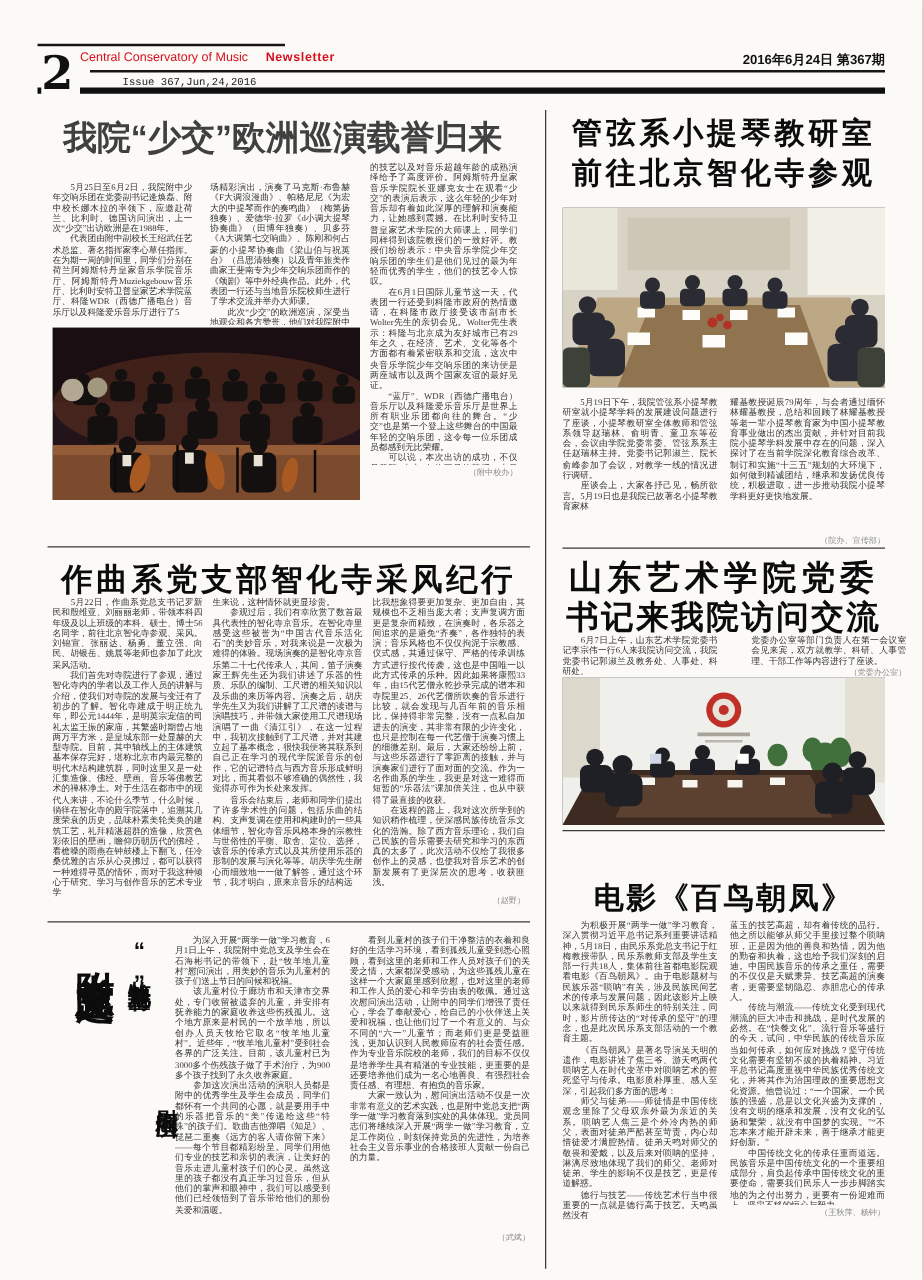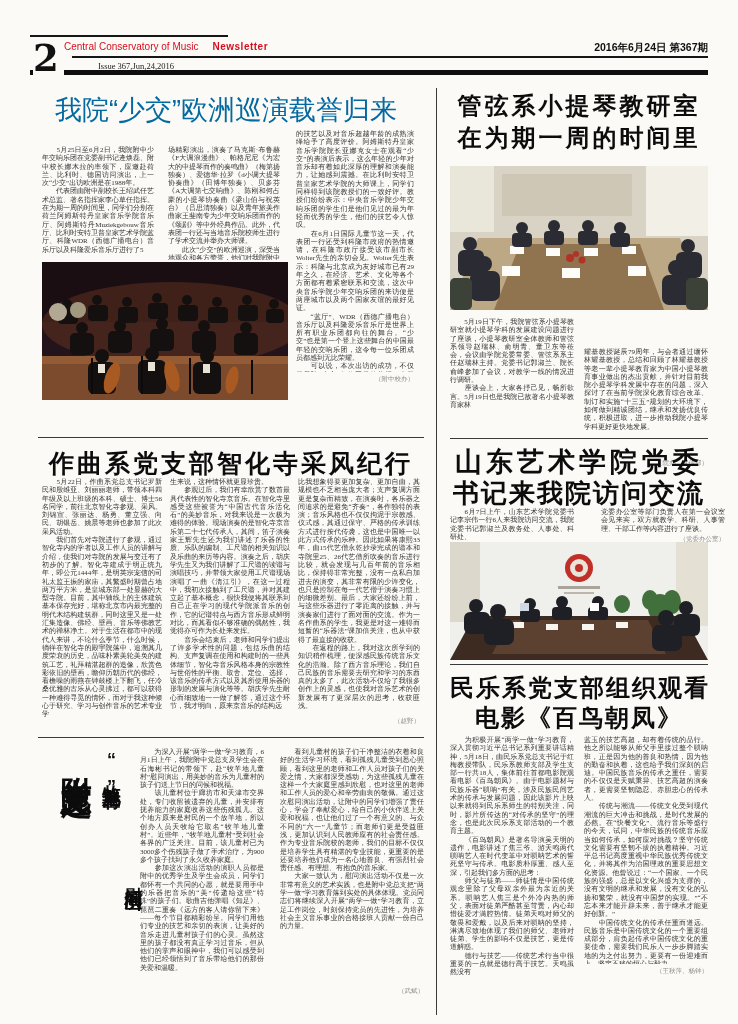--- a/index.html
+++ b/index.html
@@ -10,29 +10,29 @@
     box-shadow:0 0 6px rgba(0,0,0,.35);
   }
   .abs{position:absolute;}
   
   .top-rule{left:30px;top:35px;width:198px;height:2px;background:#161616;}
   .mast{left:64px;top:41px;font-family:"Liberation Sans",sans-serif;font-size:10px;color:#d6101e;white-space:nowrap;}
   .mast .nl{font-weight:bold;margin-left:14px;letter-spacing:.5px;}
   .date{right:30px;top:41px;font-family:"Liberation Sans",sans-serif;font-size:10.5px;font-weight:bold;color:#111;}
   .thin-rule{left:72px;top:56px;width:636px;height:2px;background:#161616;}
   .pagenum{left:33px;top:40px;font-family:"DejaVu Serif",serif;font-size:37px;font-weight:bold;color:#111;line-height:1;background:#fbfaf7;padding:0 5px 2px 0;z-index:3;}
-  .issue{left:98px;top:61px;font-family:Liberation Serif, serif;font-size:8.5px;color:#222;}
+  .issue{left:98px;top:61px;font-family:Liberation Mono, monospace;font-size:8.5px;color:#222;}
   .section-title{left:0;right:0;top:49px;text-align:center;font-family:"Liberation Sans",sans-serif;font-size:23px;font-weight:900;letter-spacing:14px;color:#0d0d0d;z-index:2;}
   .thick-rule{left:30px;top:70px;width:678px;height:5px;background:#0f0f0f;z-index:1;}
   
   .vrule{width:1px;background:#3a3a3a;}
   .hrule{height:1px;background:#3a3a3a;}
   
   .hl{font-family:"Liberation Sans",sans-serif;font-weight:900;color:#0c0c0c;text-align:center;white-space:nowrap;}
-  .hl-red{font-family:"Liberation Sans",sans-serif;font-weight:400;color:#0369a1;white-space:nowrap;}
+  .hl-red{font-family:"Liberation Sans",sans-serif;font-weight:700;color:#404040;white-space:nowrap;}
   
   .col{font-size:7px;line-height:8.3px;text-align:justify;white-space:pre-line;color:#333;overflow:hidden;}
   .byline{text-align:right;color:#8c8c8c;font-size:6.5px;line-height:9px;margin-top:2px;}
   .vtitle{writing-mode:vertical-rl;text-orientation:upright;font-family:"Liberation Sans",sans-serif;font-weight:900;color:#0c0c0c;letter-spacing:2px;}
   .photo{overflow:hidden;background:#888;}
   .photo svg{display:block;width:100%;height:100%;}
 </style>
 </head>
 <body>
 
@@ -150,21 +150,21 @@
   <div class="abs col" style="left:140px;top:748px;width:124px;height:264px;">　　为深入开展“两学一做”学习教育，6月1日上午，我院附中党总支及学生会在石海彬书记的带领下，赴“牧羊地儿童村”慰问演出，用美妙的音乐为儿童村的孩子们送上节日的问候和祝福。
 　　该儿童村位于廊坊市和天津市交界处，专门收留被遗弃的儿童，并安排有抚养能力的家庭收养这些伤残孤儿。这个地方原来是村民的一个放羊地，所以创办人员天牧给它取名“牧羊地儿童村”。近些年，“牧羊地儿童村”受到社会各界的广泛关注。目前，该儿童村已为3000多个伤残孩子做了手术治疗，为900多个孩子找到了永久收养家庭。
 　　参加这次演出活动的演职人员都是附中的优秀学生及学生会成员，同学们都怀有一个共同的心愿，就是要用手中的乐器把音乐的“美”传递给这些“特殊”的孩子们。歌曲吉他弹唱《知足》、琵琶二重奏《远方的客人请你留下来》——每个节目都精彩纷呈。同学们用他们专业的技艺和亲切的表演，让美好的音乐走进儿童村孩子们的心灵。虽然这里的孩子都没有真正学习过音乐，但从他们的掌声和眼神中，我们可以感受到他们已经领悟到了音乐带给他们的那份关爱和温暖。</div>
   <div class="abs" style="left:280px;top:748px;width:144px;">
     <div class="col" style="height:236px;">　　看到儿童村的孩子们干净整洁的衣着和良好的生活学习环境，看到孤残儿童受到悉心照顾，看到这里的老师和工作人员对孩子们的关爱之情，大家都深受感动，为这些孤残儿童在这样一个大家庭里感到欣慰，也对这里的老师和工作人员的爱心和辛劳由衷的敬佩。通过这次慰问演出活动，让附中的同学们增强了责任心，学会了奉献爱心，给自己的小伙伴送上关爱和祝福，也让他们过了一个有意义的、与众不同的“六一”儿童节；而老师们更是受益匪浅，更加认识到人民教师应有的社会责任感。作为专业音乐院校的老师，我们的目标不仅仅是培养学生具有精湛的专业技能，更重要的是还要培养他们成为一名心地善良、有强烈社会责任感、有理想、有抱负的音乐家。
 　　大家一致认为，慰问演出活动不仅是一次非常有意义的艺术实践，也是附中党总支把“两学一做”学习教育落到实处的具体体现。党员同志们将继续深入开展“两学一做”学习教育，立足工作岗位，时刻保持党员的先进性，为培养社会主义音乐事业的合格接班人贡献一份自己的力量。</div>
     <div class="byline">（武斌）</div>
   </div>
 
   <div class="abs hl" style="left:450px;top:90px;width:258px;font-size:24px;letter-spacing:3px;">管弦系小提琴教研室</div>
-  <div class="abs hl" style="left:450px;top:122px;width:258px;font-size:24px;letter-spacing:3px;">在为期一周的时间里</div>
+  <div class="abs hl" style="left:450px;top:122px;width:258px;font-size:24px;letter-spacing:3px;">前往北京智化寺参观</div>
 
   <div class="abs photo" style="left:450px;top:166px;width:258px;height:144px;">
     <svg viewBox="0 0 258 144" preserveAspectRatio="none">
       <rect width="258" height="144" fill="#d9d3c6"></rect>
       <rect x="196" y="0" width="62" height="70" fill="#f2efe6"></rect>
       <rect x="0" y="0" width="44" height="66" fill="#e9e6da"></rect>
       <rect x="52" y="8" width="130" height="42" fill="#cfc7b6"></rect>
       <polygon points="28,72 230,72 258,144 0,144" fill="#bda886"></polygon>
       <polygon points="70,78 190,78 214,144 44,144" fill="#8f744f"></polygon>
       <g fill="#fdfcf8">
@@ -201,21 +201,21 @@
       </g>
       <g fill="#3c4238">
         <rect x="0" y="112" width="22" height="32" rx="5"></rect>
           <rect x="236" y="112" width="22" height="32" rx="5"></rect>
       </g>
     </svg>
   </div>
 
   <div class="abs col" style="left:450px;top:318px;width:124px;height:140px;">　　5月19日下午，我院管弦系小提琴教研室就小提琴学科的发展建设问题进行了座谈，小提琴教研室全体教师和管弦系领导赵瑞林、俞明青、童卫东等莅会，会议由学院党委常委、管弦系系主任赵瑞林主持。党委书记郭淑兰、院长俞峰参加了会议，对教学一线的情况进行调研。
 　　座谈会上，大家各抒己见，畅所欲言。5月19日也是我院已故著名小提琴教育家林</div>
-  <div class="abs" style="left:584px;top:318px;width:124px;margin-top:30px;">
+  <div class="abs" style="left:584px;top:318px;width:124px;">
     <div class="col" style="height:108px;">耀基教授诞辰79周年，与会者通过缅怀林耀基教授，总结和回顾了林耀基教授等老一辈小提琴教育家为中国小提琴教育事业做出的杰出贡献，并针对目前我院小提琴学科发展中存在的问题，深入探讨了在当前学院深化教育综合改革、制订和实施“十三五”规划的大环境下，如何做到精诚团结，继承和发扬优良传统，积极进取，进一步推动我院小提琴学科更好更快地发展。</div>
     <div class="byline">（院办、宣传部）</div>
   </div>
 
   <div class="abs hrule" style="left:450px;top:438px;width:258px;"></div>
 
   <div class="abs hl" style="left:450px;top:444px;width:258px;font-size:27px;letter-spacing:4px;">山东艺术学院党委</div>
   <div class="abs hl" style="left:450px;top:476px;width:258px;font-size:26px;letter-spacing:2px;">书记来我院访问交流</div>
 
   <div class="abs col" style="left:450px;top:508px;width:124px;height:36px;">　　6月7日上午，山东艺术学院党委书记李宗伟一行6人来我院访问交流，我院党委书记郭淑兰及教务处、人事处、科研处、</div>
@@ -264,21 +264,20 @@
         <circle cx="216" cy="76" r="8"></circle>
           <rect x="202" y="83" width="30" height="26" rx="7"></rect>
       </g>
       <rect x="70" y="61" width="9" height="8" fill="#cfd8e4"></rect>
       <rect x="140" y="61" width="9" height="8" fill="#ffffff"></rect>
     </svg>
   </div>
 
   <div class="abs hrule" style="left:450px;top:664px;width:258px;"></div>
 
-  <div class="abs hl" style="left:450px;top:672px;width:258px;font-size:24px;letter-spacing:2px;">民乐系党支部组织观看</div>
   <div class="abs hl" style="left:450px;top:702px;width:258px;font-size:24px;letter-spacing:2px;">电影《百鸟朝凤》</div>
 
   <div class="abs col" style="left:450px;top:736px;width:124px;height:248px;">　　为积极开展“两学一做”学习教育，深入贯彻习近平总书记系列重要讲话精神，5月18日，由民乐系党总支书记于红梅教授带队，民乐系教师支部及学生支部一行共18人，集体前往首都电影院观看电影《百鸟朝凤》。由于电影题材与民族乐器“唢呐”有关，涉及民族民间艺术的传承与发展问题，因此该影片上映以来就得到民乐系师生的特别关注，同时，影片所传达的“对传承的坚守”的理念，也是此次民乐系支部活动的一个教育主题。
 　　《百鸟朝凤》是著名导演吴天明的遗作，电影讲述了焦三爷、游天鸣两代唢呐艺人在时代变革中对唢呐艺术的誓死坚守与传承。电影质朴厚重、感人至深，引起我们多方面的思考：
 　　师父与徒弟——师徒情是中国传统观念里除了父母双亲外最为亲近的关系。唢呐艺人焦三是个外冷内热的师父，表面对徒弟严酷甚至苛责，内心却惜徒爱才满腔热情。徒弟天鸣对师父的敬畏和爱戴，以及后来对唢呐的坚持，淋漓尽致地体现了我们的师父、老师对徒弟、学生的影响不仅是技艺，更是传道解惑。
 　　德行与技艺——传统艺术行当中很重要的一点就是德行高于技艺。天鸣虽然没有</div>
   <div class="abs" style="left:584px;top:736px;width:124px;">
     <div class="col" style="height:228px;">蓝玉的技艺高超，却有着传统的品行。他之所以能够从师父手里接过整个唢呐班，正是因为他的善良和热情，因为他的勤奋和执着，这也给予我们深刻的启迪。中国民族音乐的传承之重任，需要的不仅仅是天赋秉异、技艺高超的演奏者，更需要坚韧隐忍、赤胆忠心的传承人。
 　　传统与潮流——传统文化受到现代潮流的巨大冲击和挑战，是时代发展的必然。在“快餐文化”、流行音乐等盛行的今天，试问，中华民族的传统音乐应当如何传承，如何应对挑战？坚守传统文化需要有坚韧不拔的执着精神。习近平总书记高度重视中华民族优秀传统文化，并将其作为治国理政的重要思想文化资源。他曾说过：“一个国家、一个民族的强盛，总是以文化兴盛为支撑的，没有文明的继承和发展，没有文化的弘扬和繁荣，就没有中国梦的实现。”“不忘本来才能开辟未来，善于继承才能更好创新。”
 　　中国传统文化的传承任重而道远。民族音乐是中国传统文化的一个重要组成部分，肩负起传承中国传统文化的重要使命，需要我们民乐人一步步脚踏实地的为之付出努力，更要有一份迎难而上、坚定不移的恒心与毅力。</div>

